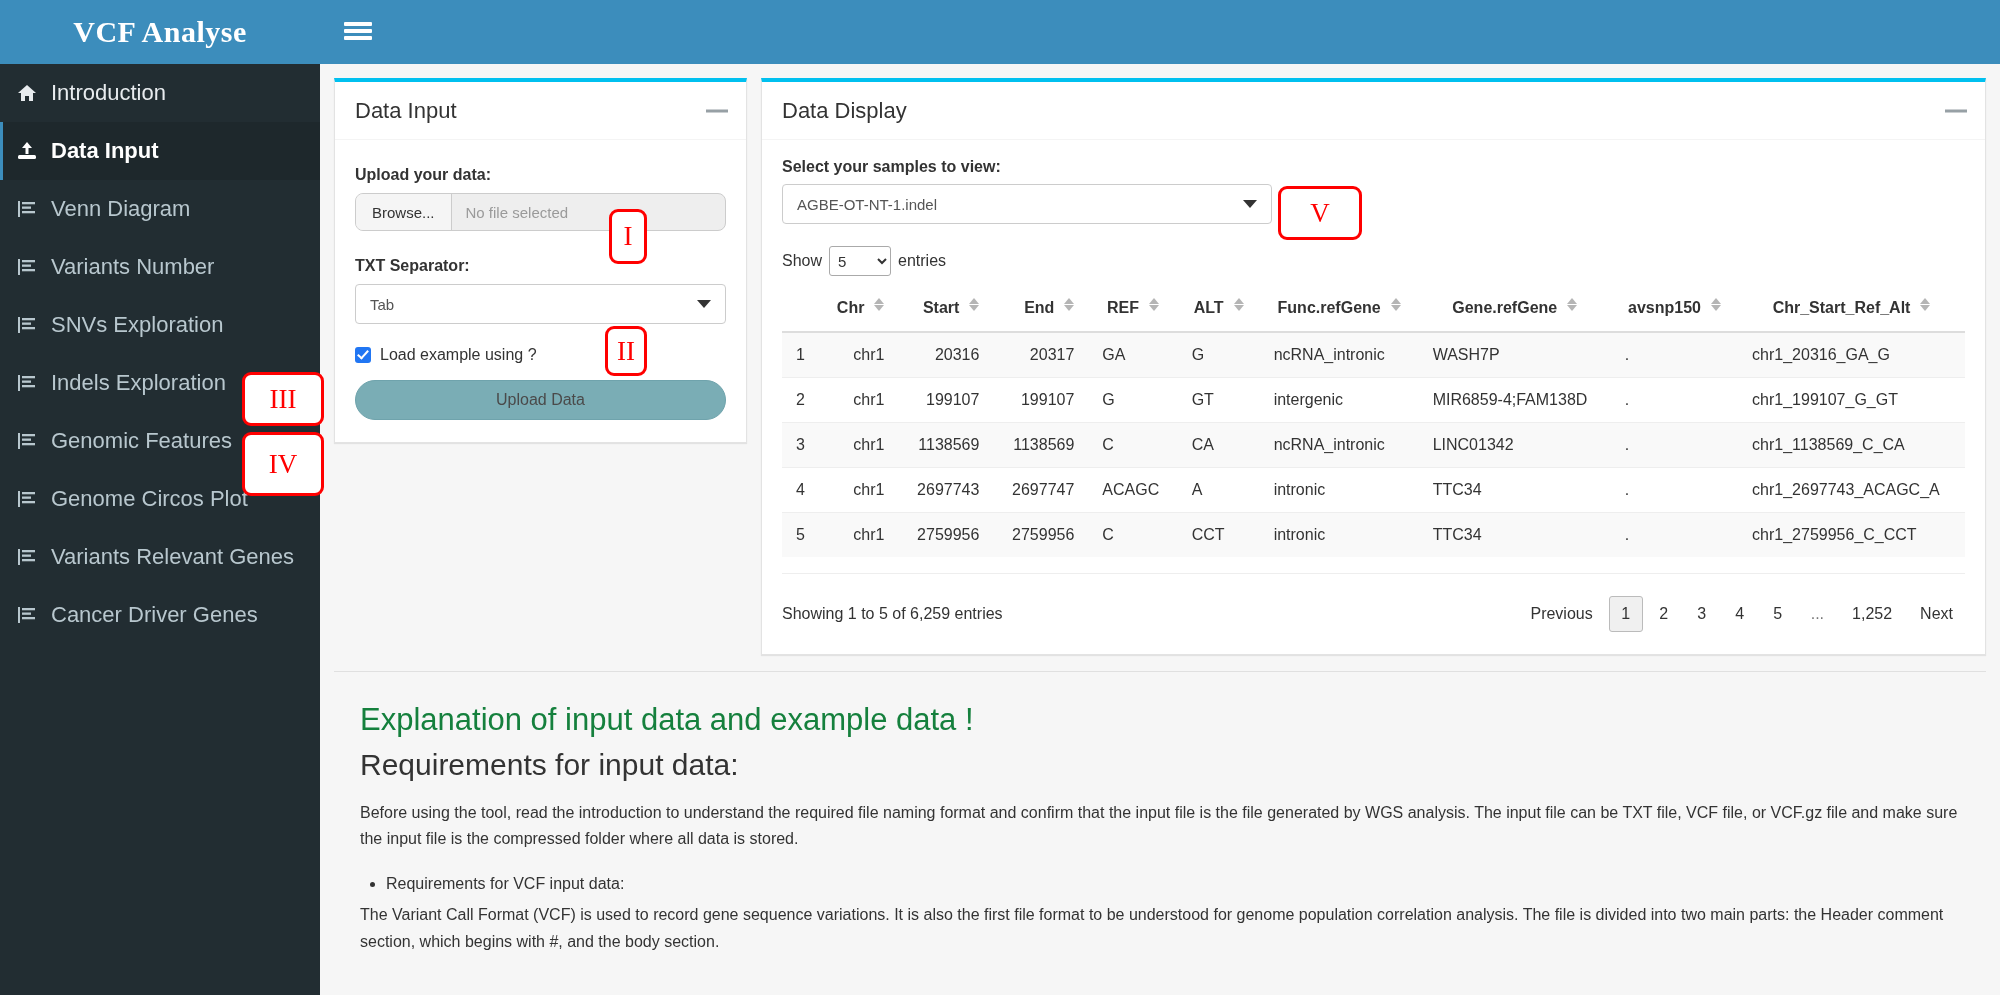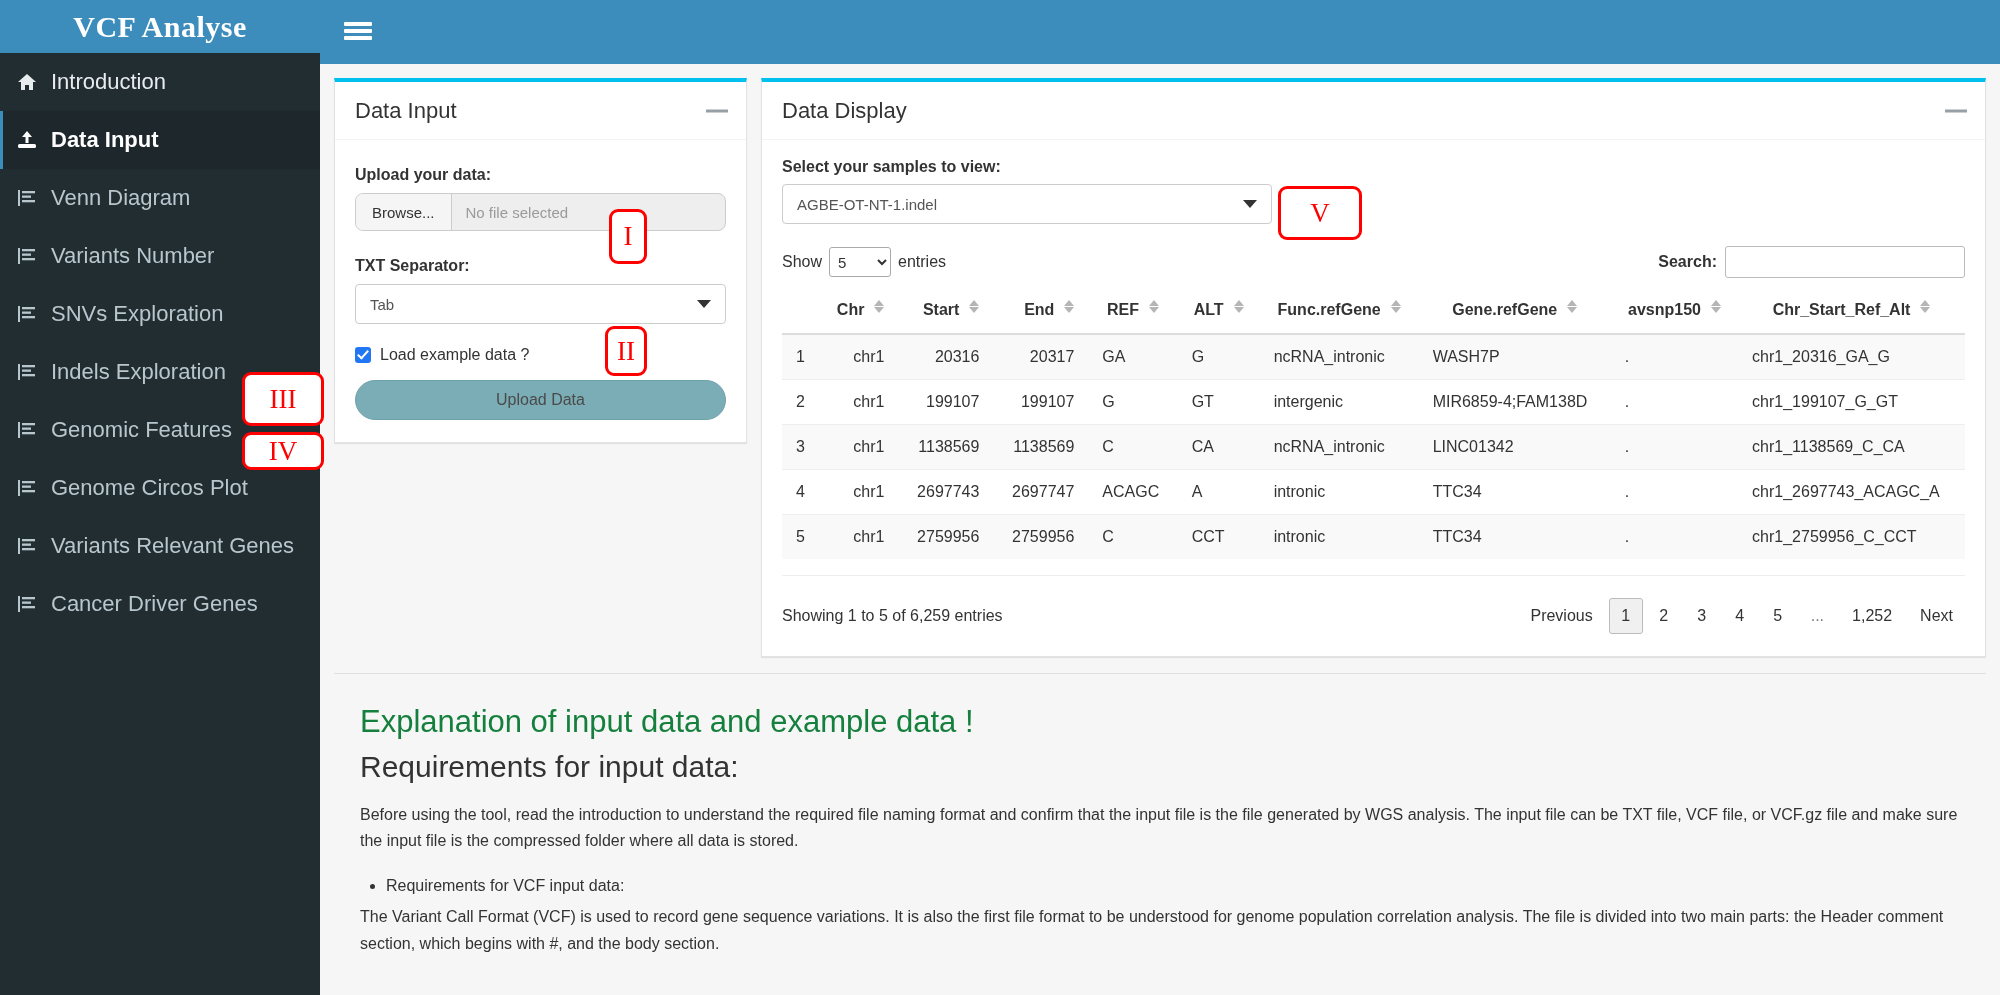--- a/index.html
+++ b/index.html
@@ -12,21 +12,21 @@
   }
   #app { position: relative; width: 2000px; height: 995px; background: #f5f5f5; }
 
   
   .sidebar {
     position: absolute; left: 0; top: 0;
     width: 320px; height: 995px;
     background: #222d32;
   }
   .brand {
-    height: 53px; background: #3c8dbc;
+    height: 64px; background: #3c8dbc;
     display: flex; align-items: center; justify-content: center;
   }
   .brand-title {
     color: #ffffff;
     font-family: "Liberation Serif", serif;
     font-weight: bold;
     font-size: 30px;
     letter-spacing: .5px;
   }
   .nav { padding: 0; }
@@ -259,21 +259,21 @@
     border-radius: 9px;
     color: #ff0000;
     font-family: "Liberation Serif", serif;
     font-size: 27px;
     display: flex; align-items: center; justify-content: center;
     z-index: 50;
   }
   #marker-I   { left: 609px; top: 209px; width: 38px; height: 55px; }
   #marker-II  { left: 605px; top: 326px; width: 42px; height: 50px; }
   #marker-III { left: 242px; top: 372px; width: 82px; height: 54px; }
-  #marker-IV  { left: 242px; top: 432px; width: 82px; height: 38px; }
+  #marker-IV  { left: 242px; top: 432px; width: 82px; height: 64px; }
   #marker-V   { left: 1278px; top: 186px; width: 84px; height: 54px; }
 </style>
 </head>
 <body>
 
 <div id="app">
 
   <div class="sidebar">
     <div class="brand">
       <div class="brand-title">VCF Analyse</div>
@@ -424,21 +424,21 @@
           </div>
 
           <div class="field-label" style="margin-top:26px;">TXT Separator:</div>
           <div class="select-box">
             <span>Tab</span>
             <span class="caret"></span>
           </div>
 
           <div class="check-row">
             <div class="checkbox"></div>
-            <div class="check-label">Load example data ?</div>
+            <div class="check-label">Load example using ?</div>
           </div>
 
           <div class="btn-upload">Upload Data</div>
 
         </div>
       </div>
 
       <div class="box panel-right">
         <div class="box-header">
           <div class="box-title">Data Display</div>
@@ -452,24 +452,20 @@
               <span>AGBE-OT-NT-1.indel</span>
               <span class="caret"></span>
             </div>
           </div>
 
           <div class="dt-controls">
             <div class="dt-length">
               <span>Show</span>
               <select class="len-select"><option value="5">5</option><option value="10">10</option><option value="25">25</option><option value="50">50</option><option value="100">100</option></select>
               <span>entries</span>
-            </div>
-            <div class="dt-filter">
-              <span>Search:</span>
-              <input class="search-input" type="text" placeholder="" style="">
             </div>
           </div>
 
           <table class="dt">
             <thead>
               <tr>
                 <th></th>
                 <th class="num">
                   <span>Chr</span><span class="sorter"><i class="up"></i><i class="dn"></i></span>
                 </th>

